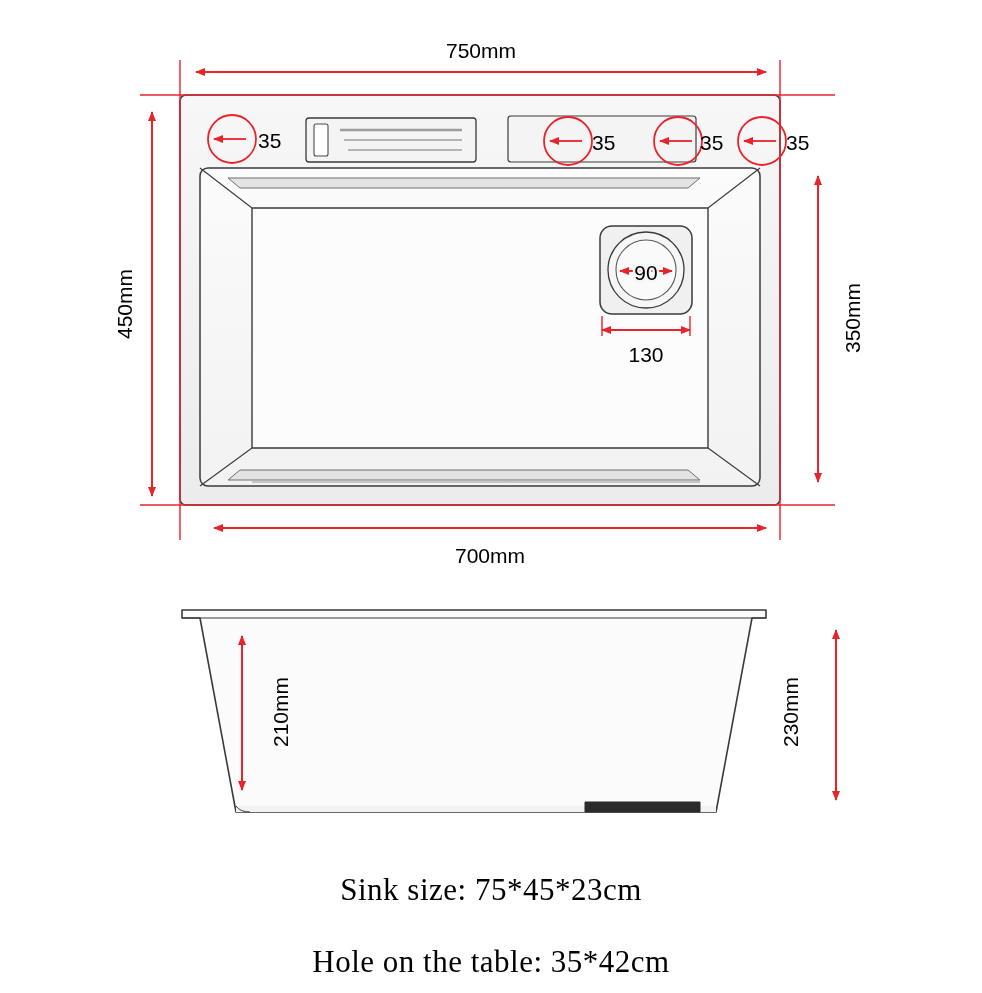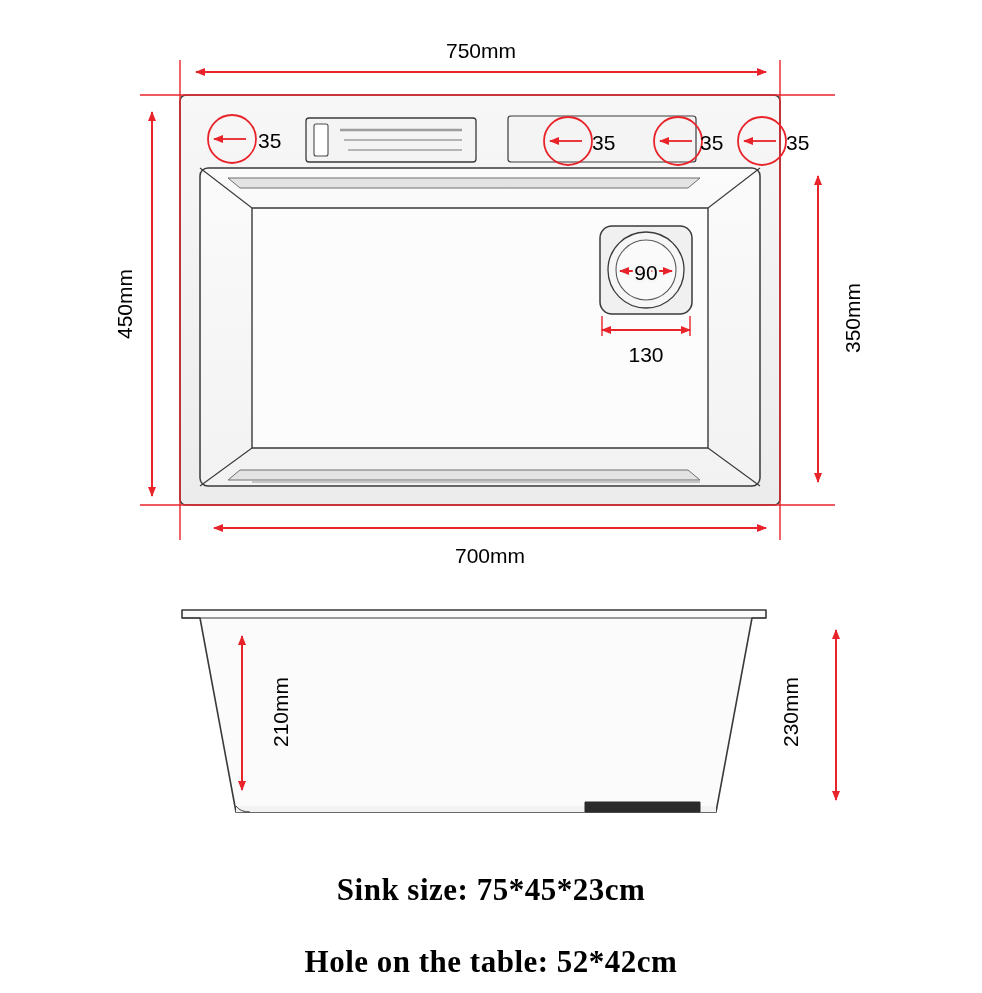--- a/index.html
+++ b/index.html
@@ -25,21 +25,21 @@
     left: 0; top: 0;
     width: 982px;
     height: 993px;
   }
   .cap {
     position: absolute;
     left: 0;
     width: 982px;
     text-align: center;
     font-family: "Liberation Serif", serif;
-    font-weight: bold;
+    font-weight: normal;
     color: #000000;
     font-size: 31px;
     letter-spacing: 0.5px;
   }
   #cap1 { top: 872px; }
   #cap2 { top: 944px; }
   .dimlabel {
     font-family: "Liberation Sans", sans-serif;
     font-size: 21px;
     fill: #000000;
@@ -173,15 +173,15 @@
 
       <line x1="242" y1="636" x2="242" y2="790" stroke="#e8232a" stroke-width="2" marker-start="url(#arrL)" marker-end="url(#arrR)"></line>
       <text class="vertlabel" x="288" y="712" text-anchor="middle" transform="rotate(-90 288 712)">210mm</text>
 
       <line x1="836" y1="630" x2="836" y2="800" stroke="#e8232a" stroke-width="2" marker-start="url(#arrL)" marker-end="url(#arrR)"></line>
       <text class="vertlabel" x="798" y="712" text-anchor="middle" transform="rotate(-90 798 712)">230mm</text>
     </g>
   </svg>
 
   <div class="cap" id="cap1">Sink size: 75*45*23cm</div>
-  <div class="cap" id="cap2">Hole on the table: 52*42cm</div>
+  <div class="cap" id="cap2">Hole on the table: 35*42cm</div>
 
 </div>
 
 </body></html>

